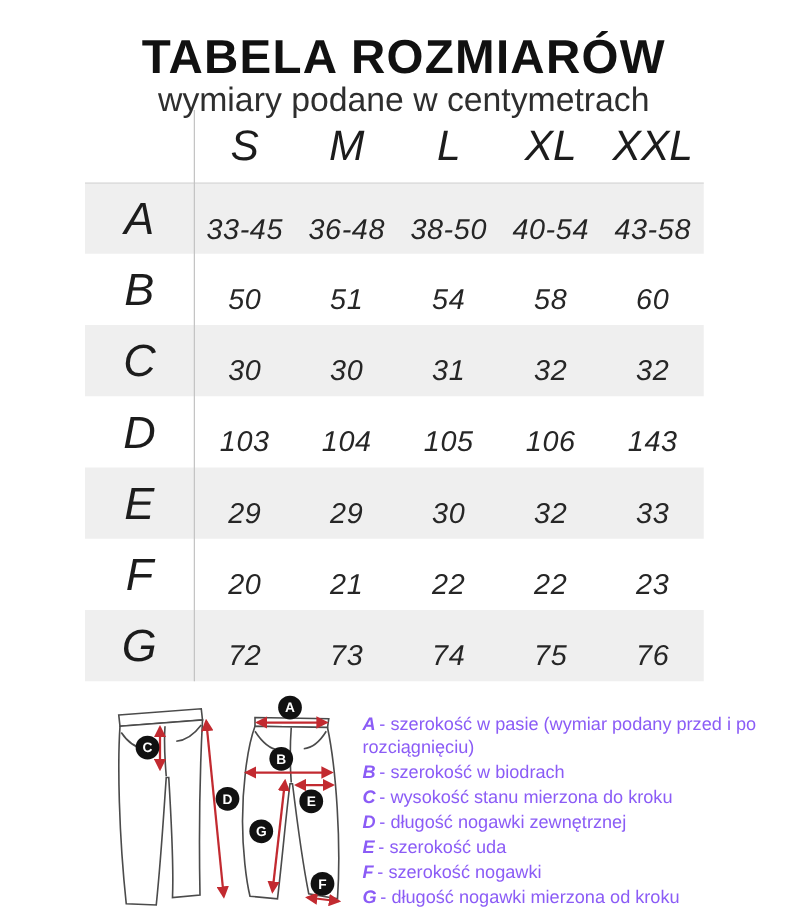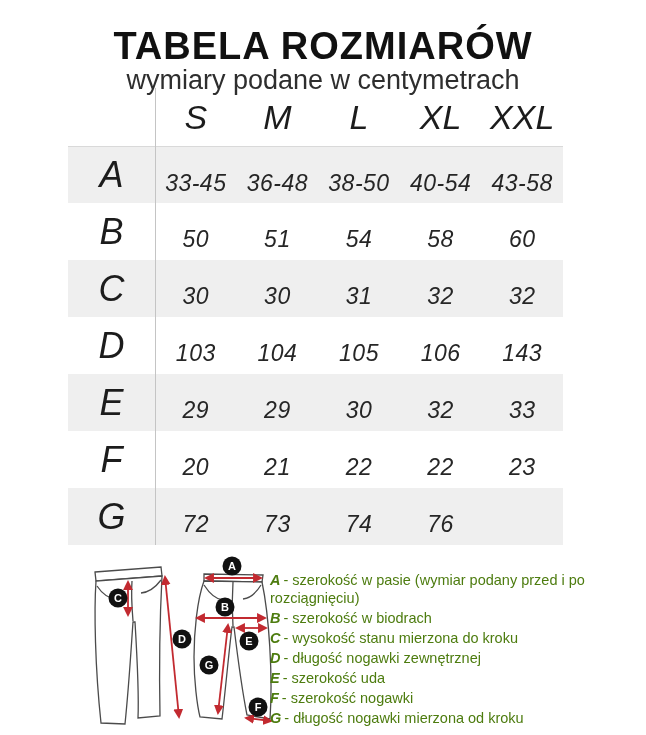--- a/index.html
+++ b/index.html
@@ -31,22 +31,22 @@
   .cell.rlabel{ font-size:36px; font-weight:400; color:#1c1c1c; }
   .cell.val   { font-size:23px; font-weight:400; color:#262626; letter-spacing:0.5px;margin-top:16px; }
   .col-divider {
     position:absolute; left:155px; top:88px; width:1px; height:457px;
     background:#c4c4c4;
   }
   
   .pants-svg { position:absolute; left:85px; top:555px; width:210px; height:180px; }
   
   .legend {
-    position:absolute; left:270px; top:571px; width:348px;
-    font-size:14.5px; line-height:18px; color:#4d7c0f;
+    position:absolute; left:290px; top:571px; width:348px;
+    font-size:14.5px; line-height:18px; color:#8b5cf6;
   }
   .legend-item { margin-bottom:2px; }
   .legend-letter { font-weight:700; font-style:italic; margin-right:3px; }
 </style>
 </head>
 <body>
 
 <div class="page">
 
   <div class="title">TABELA ROZMIARÓW</div>
@@ -114,20 +114,21 @@
       <div class="cell val">22</div>
       <div class="cell val">22</div>
       <div class="cell val">23</div>
     </div>
 
     <div class="trow striped">
       <div class="cell rlabel">G</div>
       <div class="cell val">72</div>
       <div class="cell val">73</div>
       <div class="cell val">74</div>
+      <div class="cell val">75</div>
       <div class="cell val">76</div>
     </div>
   </div>
 
   <div class="col-divider"></div>
 
   <svg class="pants-svg" viewBox="0 0 210 180">
     <defs>
       <marker id="ah" viewBox="0 0 10 10" refX="8" refY="5" markerWidth="5.5" markerHeight="5.5" orient="auto-start-reverse">
         <path d="M0,0 L10,5 L0,10 Z" fill="#c22a30"></path>

